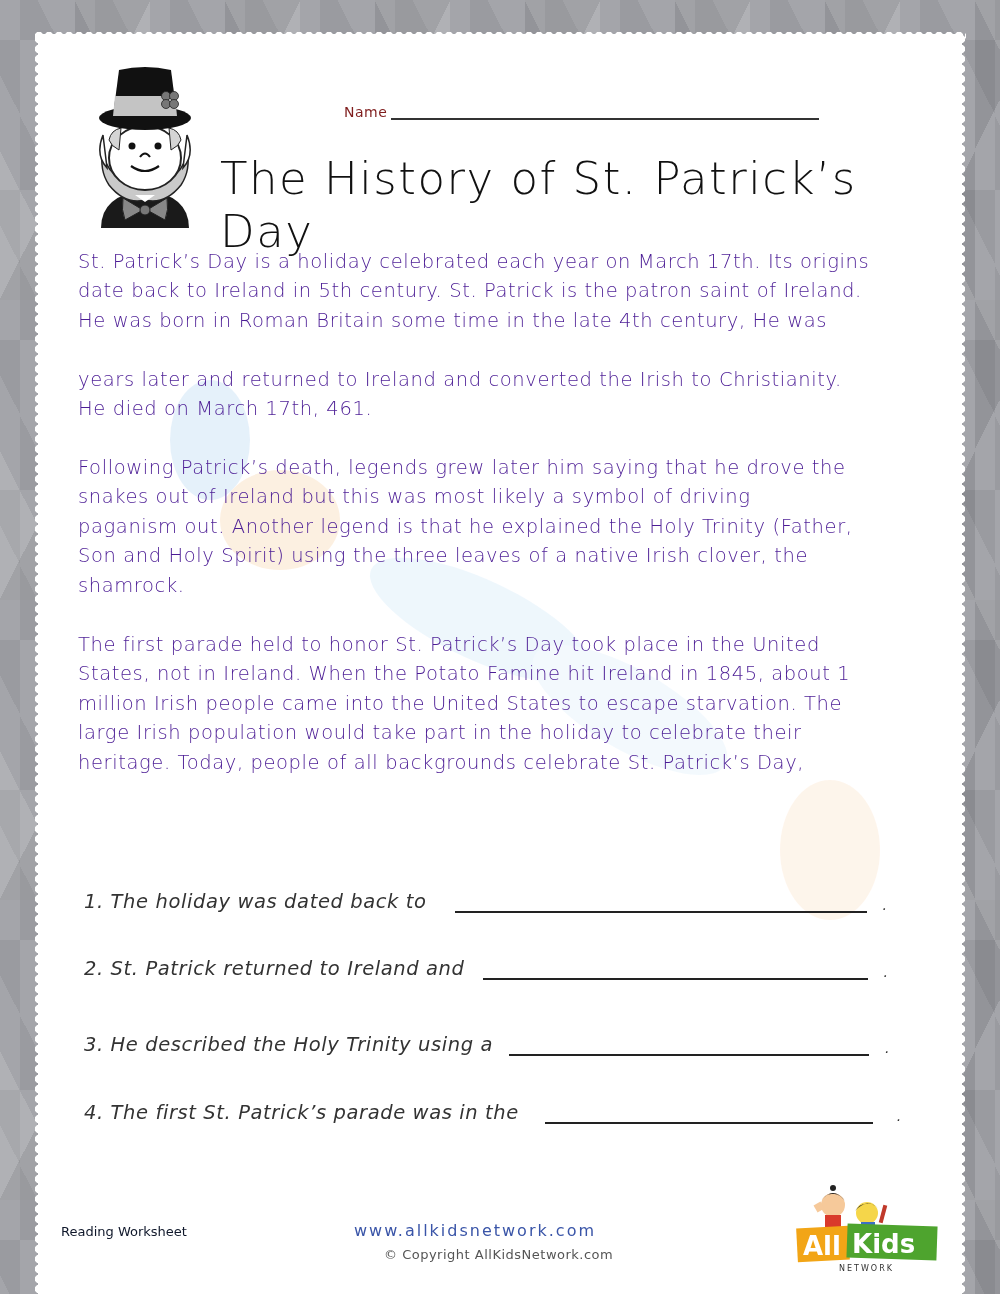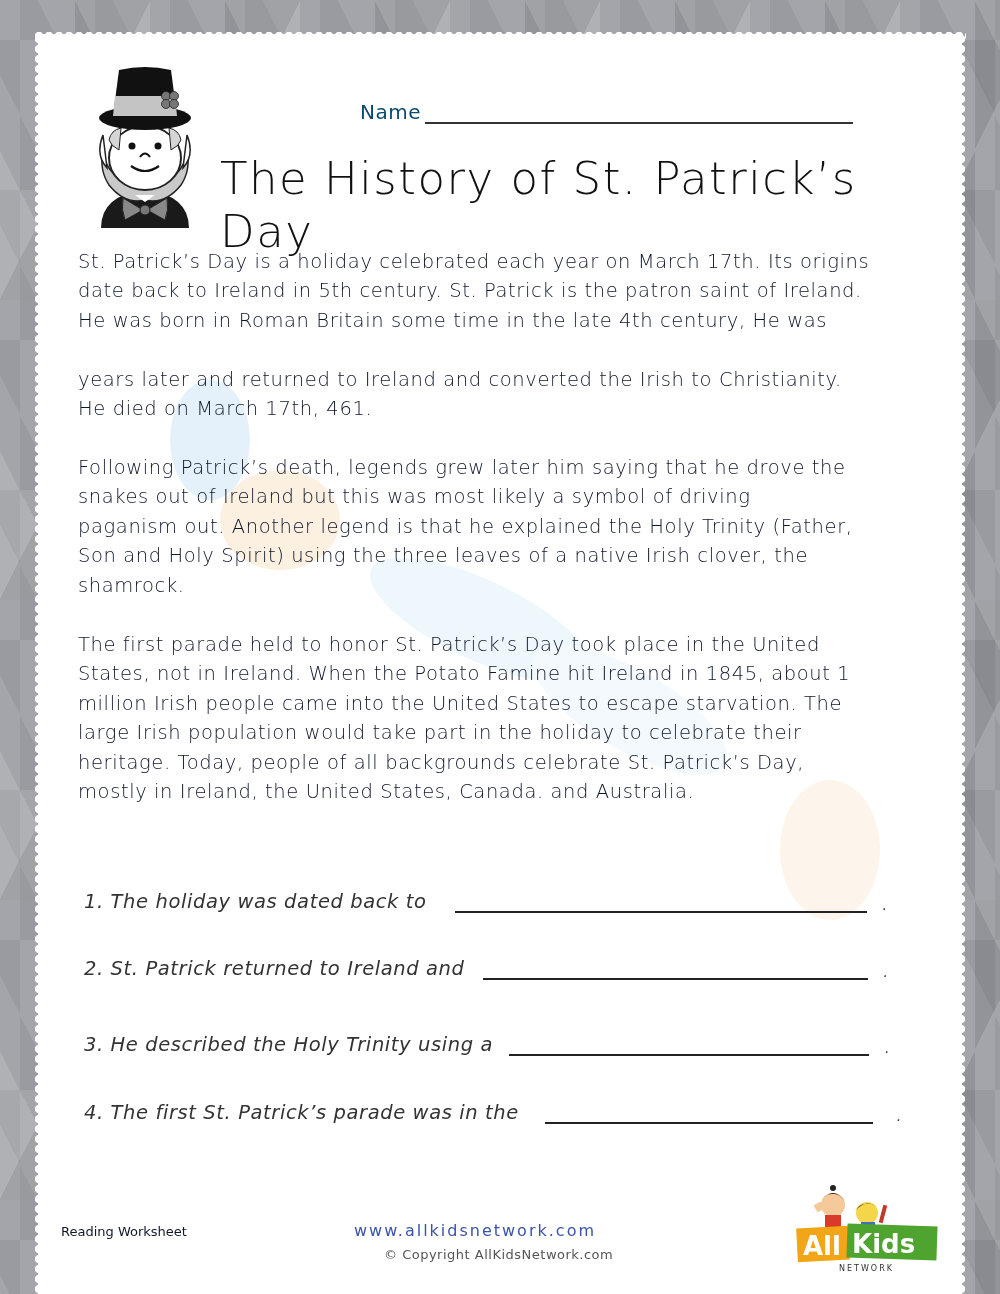--- a/index.html
+++ b/index.html
@@ -27,32 +27,32 @@
     .scallop.top { left: 34px; top: 30px; width: 932px; height: 10px;
       background-image: radial-gradient(circle at 5px 6px, #fff 4px, transparent 4.5px); background-size: 10px 10px; }
     .scallop.left { left: 33px; top: 34px; width: 10px; height: 1260px;
       background-image: radial-gradient(circle at 6px 5px, #fff 4px, transparent 4.5px); background-size: 10px 10px; }
     .scallop.right { left: 957px; top: 34px; width: 10px; height: 1260px;
       background-image: radial-gradient(circle at 4px 5px, #fff 4px, transparent 4.5px); background-size: 10px 10px; }
 
     .mascot { position: absolute; left: 95px; top: 60px; width: 100px; height: 170px; }
 
     .name-row { position: absolute; left: 344px; top: 100px; display: flex; align-items: flex-end; }
-    .name-label { font-size: 20px; color: #0c4a6e; letter-spacing: 0.5px; margin-left: 16px; }
+    .name-label { font-size: 14px; color: #7f1d1d; letter-spacing: 0.5px; }
     .name-line { width: 428px; border-bottom: 2px solid #333; margin-left: 4px; height: 18px; }
 
     .title {
       position: absolute; left: 220px; top: 152px; width: 720px;
       font-size: 45px; font-weight: normal; letter-spacing: 1.5px; color: #111; margin: 0;
       font-family: "DejaVu Sans", sans-serif; font-weight: 200;
       -webkit-text-stroke: 0px;
     }
 
     .passage { position: absolute; left: 78px; width: 850px; margin: 0;
-      font-size: 19.5px; line-height: 29.4px; color: #0f172a; letter-spacing: 0.6px; font-weight: 300; }
+      font-size: 19.5px; line-height: 29.4px; color: #4c1d95; letter-spacing: 0.6px; font-weight: 300; }
     .p1 { top: 247px; }
     .p2 { top: 453px; }
     .p3 { top: 630px; }
 
     .watermark { position: absolute; left: 150px; top: 380px; width: 760px; height: 560px; pointer-events: none; opacity: 0.25; }
 
     .question { position: absolute; left: 84px; display: flex; align-items: flex-end; font-size: 19.5px; color: #333; letter-spacing: 0.6px; font-style: italic; }
     .question .q-text { white-space: nowrap; }
     .question .answer-line { border-bottom: 2px solid #222; height: 20px; margin-left: 10px; }
     .question .q-period { margin-left: 16px; font-size: 14px; }
@@ -147,21 +147,20 @@
   <span>Son and Holy Spirit) using the three leaves of a native Irish clover, the</span><br>
   <span>shamrock.</span>
 </p>
 
 <p class="passage p3">
   <span>The first parade held to honor St. Patrick’s Day took place in the United</span><br>
   <span>States, not in Ireland. When the Potato Famine hit Ireland in 1845, about 1</span><br>
   <span>million Irish people came into the United States to escape starvation. The</span><br>
   <span>large Irish population would take part in the holiday to celebrate their</span><br>
   <span>heritage. Today, people of all backgrounds celebrate St. Patrick’s Day,</span><br>
-  <span>mostly in Ireland, the United States, Canada. and Australia.</span>
 </p>
 
 <div class="question q1">
   <span class="q-text">1. The holiday was dated back to</span>
   <span class="answer-line"></span>
   <span class="q-period">.</span>
 </div>
 <div class="question q2">
   <span class="q-text">2. St. Patrick returned to Ireland and</span>
   <span class="answer-line"></span>

